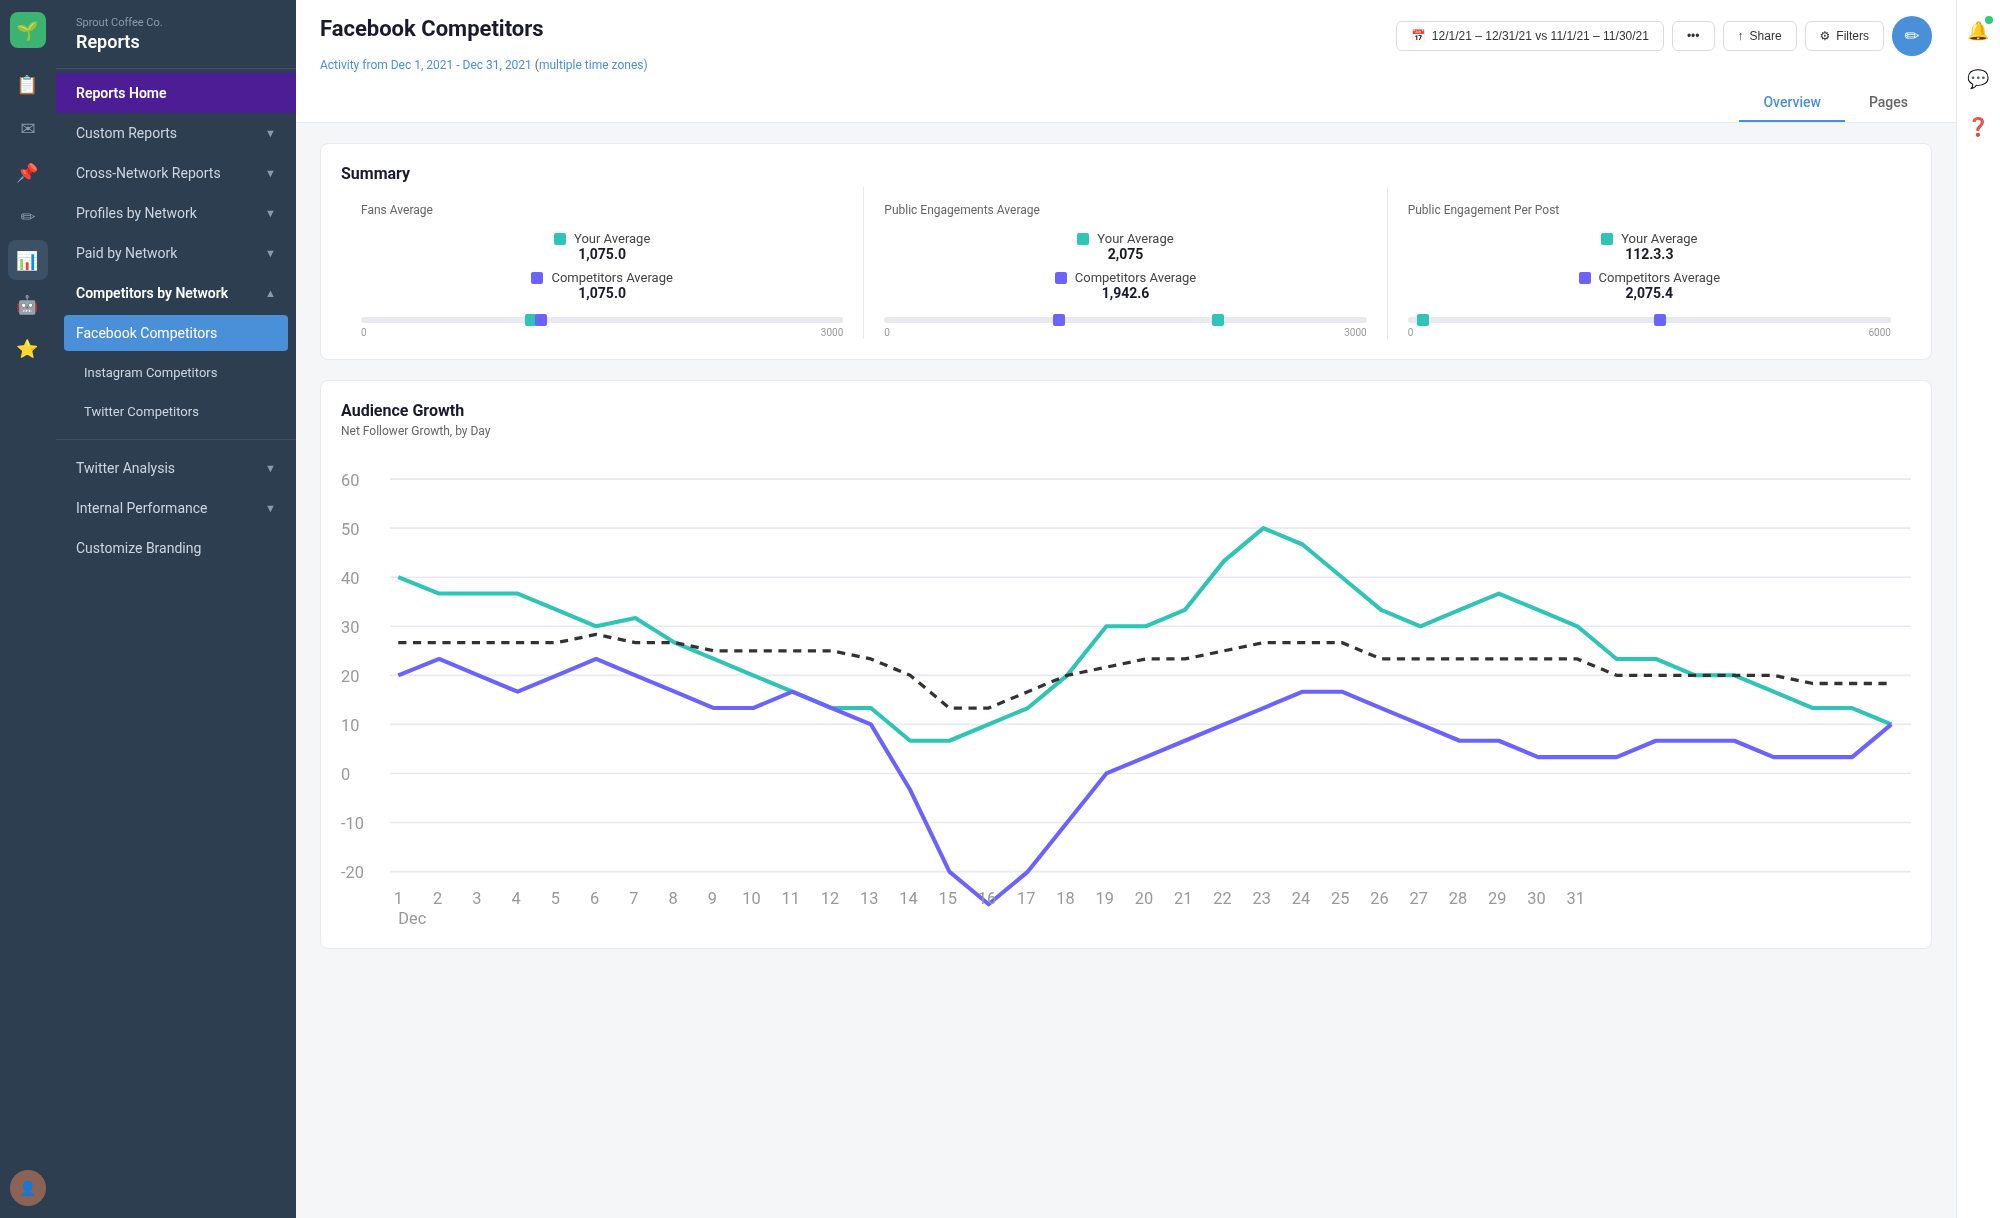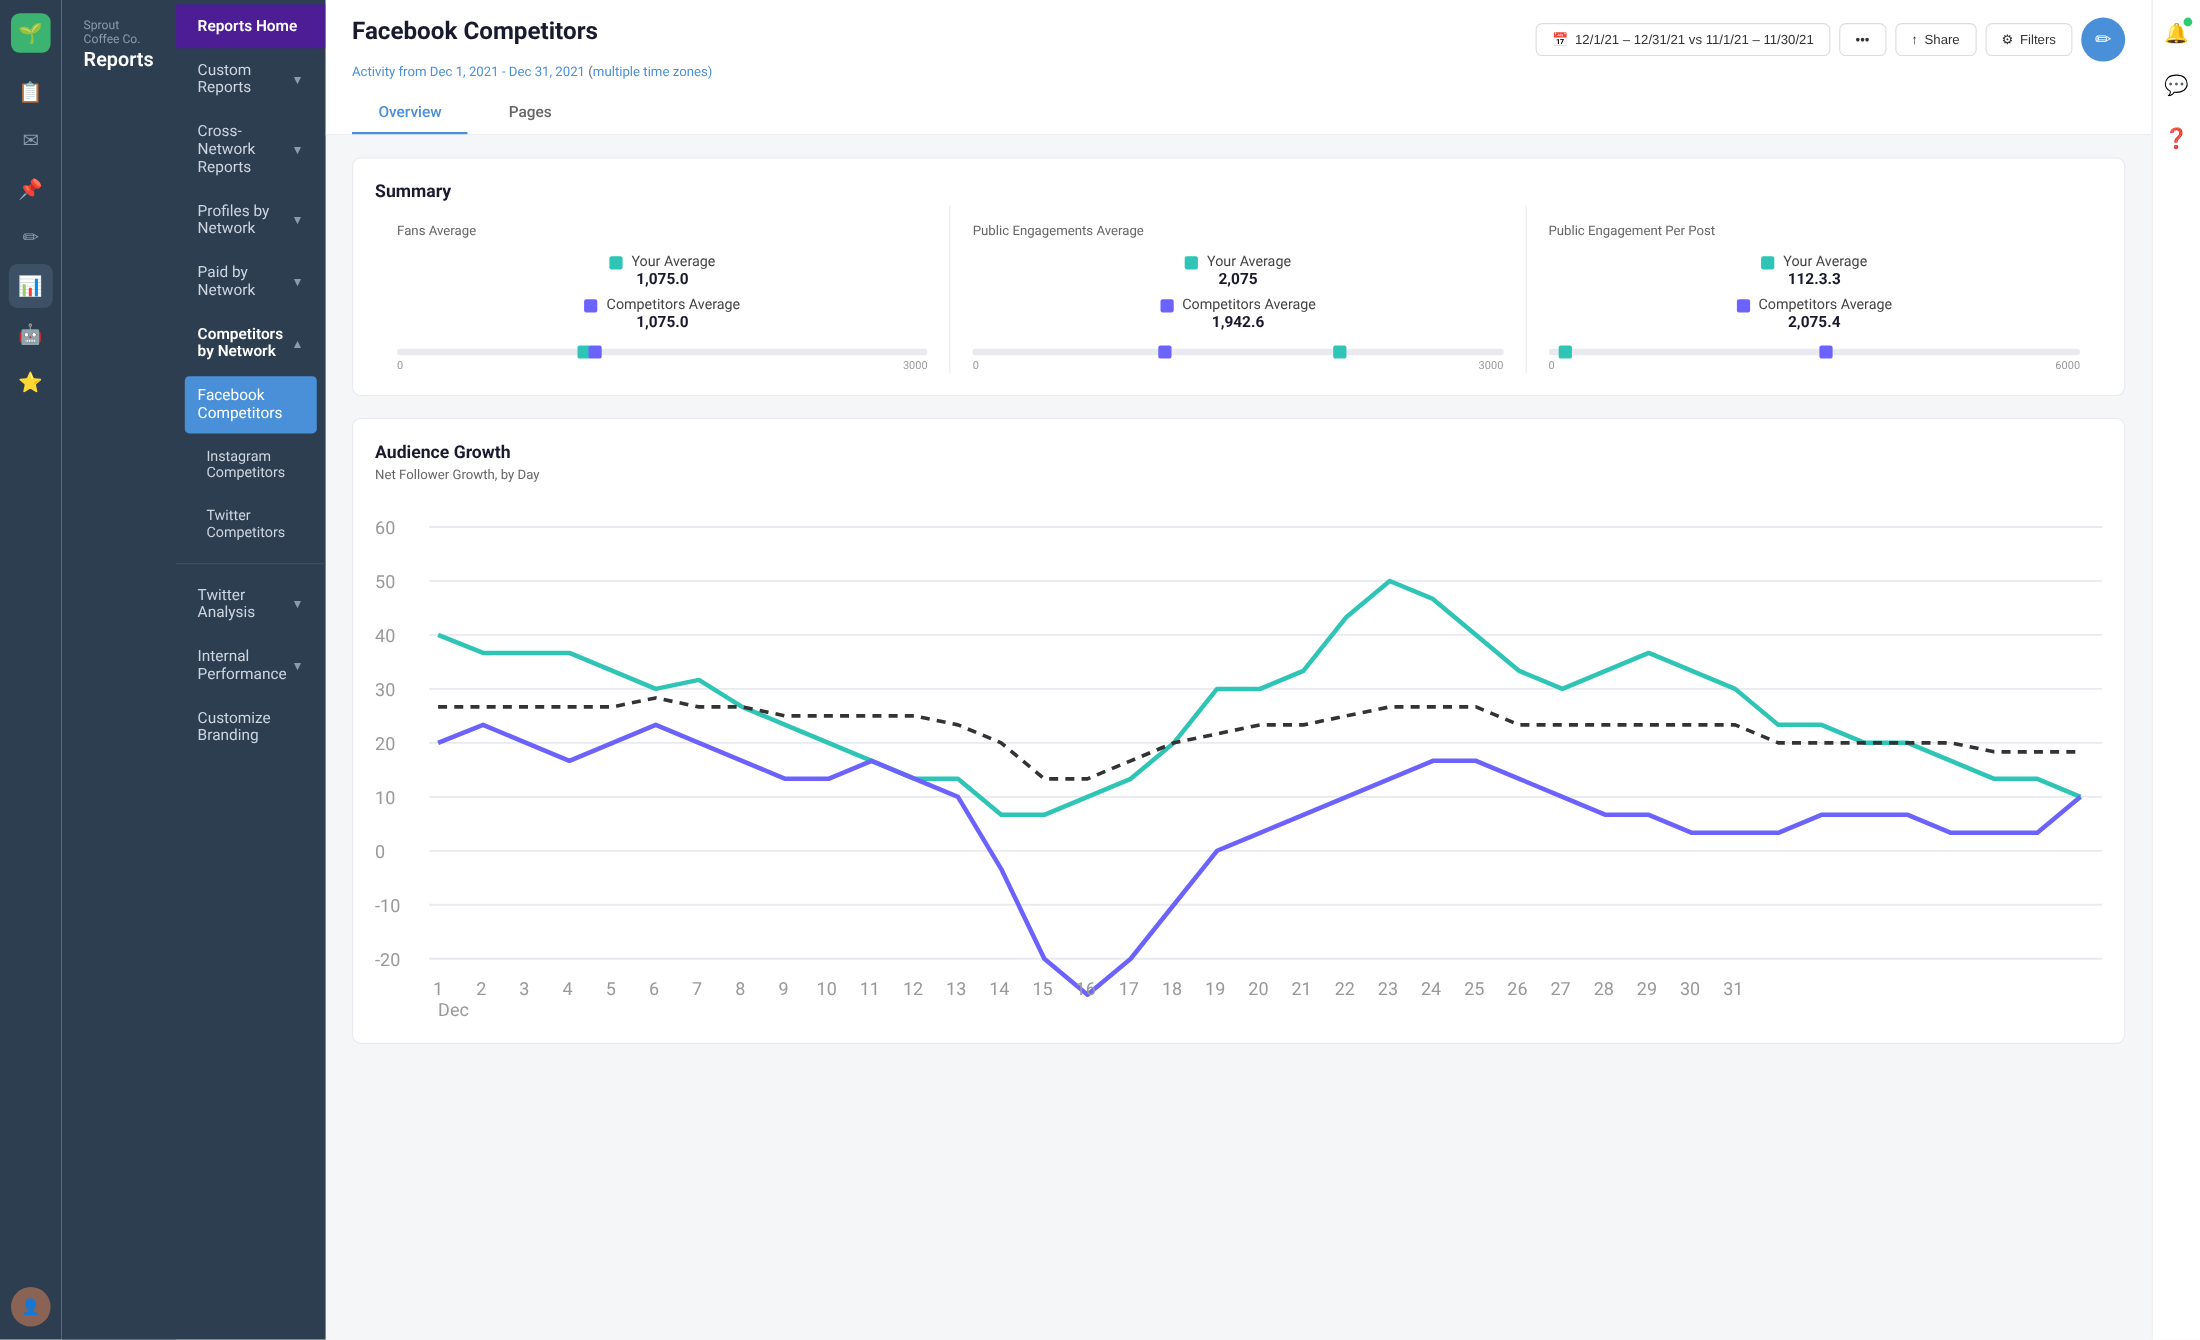--- a/index.html
+++ b/index.html
@@ -42,21 +42,21 @@
       display: flex; align-items: center; justify-content: center;
       color: white; font-size: 14px;
     }
 
     
     .sidebar {
       width: 240px;
       background: #2c3e50;
       color: #cdd5e0;
       display: flex;
-      flex-direction: row;
+      flex-direction: column;
       flex-shrink: 0;
       padding: 0;
       overflow-y: auto;
     }
     .sidebar-header {
       padding: 16px 20px 16px 20px;
       border-bottom: 1px solid #3d5166;
     }
     .sidebar-company { font-size: 11px; color: #8a9bb0; margin-bottom: 2px; }
     .sidebar-title { font-size: 18px; color: white; font-weight: 600; }
@@ -126,21 +126,21 @@
     }
     .compose-btn {
       width: 40px; height: 40px;
       background: #4a90d9;
       border-radius: 50%;
       display: flex; align-items: center; justify-content: center;
       color: white; font-size: 18px; cursor: pointer;
       border: none;
     }
 
-    .tabs { display: flex; gap: 13px; }
+    .tabs { display: flex; gap: 0; justify-content: flex-end; }
     .tab {
       padding: 10px 24px;
       font-size: 14px;
       cursor: pointer;
       color: #666;
       border-bottom: 2px solid transparent;
       font-weight: 500;
     }
     .tab.active { color: #4a90d9; border-bottom: 2px solid #4a90d9; }
 

